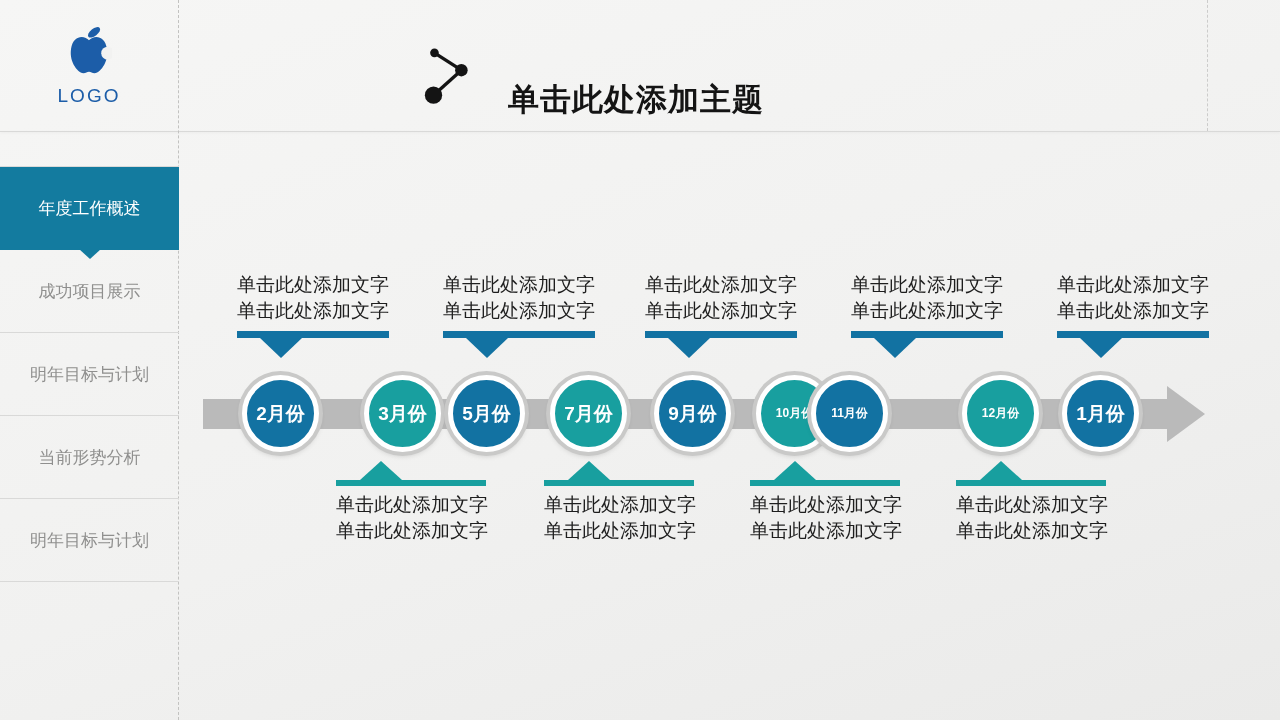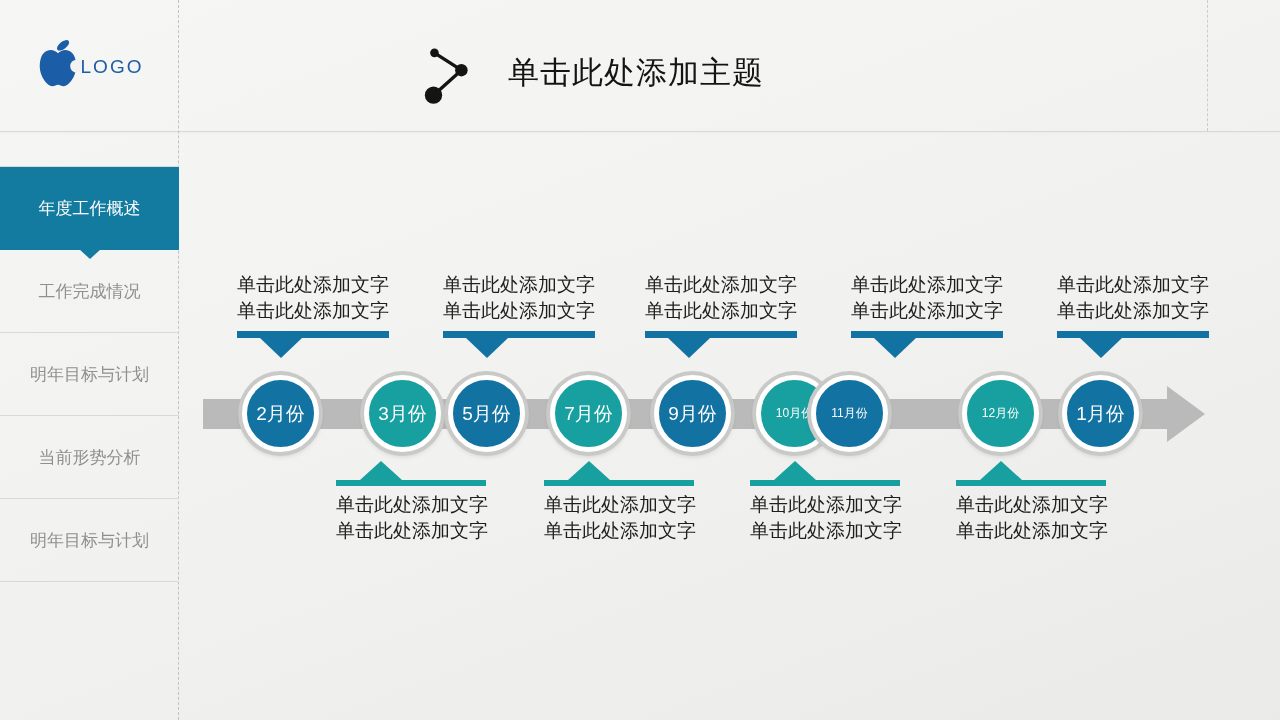--- a/index.html
+++ b/index.html
@@ -6,49 +6,49 @@
   html, body { width: 1280px; height: 720px; }
   body { font-family: "Liberation Sans", sans-serif; background: #e8e8e7; }
 
   .slide { position: relative; width: 1280px; height: 720px; overflow: hidden;
            background: linear-gradient(160deg, #f6f6f5 0%, #f1f1f0 55%, #eaeae9 100%); }
 
   
   .sidebar-rule { position: absolute; top: 0; left: 178px; height: 720px; width: 0;
                   border-left: 1px dashed #c2c2c0; z-index: 1; }
   .logo-area { position: absolute; top: 0; left: 0; width: 178px; height: 131px;
-               display: flex; align-items: center; justify-content: center; }
+               display: flex; flex-direction: column; align-items: center; justify-content: center; }
   .logo-label { color: #1c5da8; font-size: 19px; letter-spacing: 2px; margin-top: 3px; }
   .nav { position: absolute; top: 131px; left: 0; width: 179px; border-top: 1px solid #dadad9; z-index: 2; margin-top: 35px; }
   .nav-item { position: relative; height: 83px; line-height: 83px; text-align: center;
               font-size: 17px; color: #8f8f8e; border-bottom: 1px solid #d9d9d8; cursor: pointer; }
   .nav-item.active { background: #137b9f; color: #ffffff; border-bottom-color: #137b9f; }
   .nav-pointer { position: absolute; left: 50%; bottom: -10px; margin-left: -11px; width: 0; height: 0;
                  border-left: 11px solid transparent; border-right: 11px solid transparent;
                  border-top: 10px solid #137b9f; }
 
   
   .header-rule { position: absolute; top: 131px; left: 0; width: 1280px; height: 1px;
                  background: #d9d9d8; box-shadow: 0 1px 3px rgba(0,0,0,0.07); }
   .header-rule-right { position: absolute; top: 0; left: 1207px; height: 131px; width: 0;
                        border-left: 1px dashed #cccccb; }
   .header-icon { position: absolute; left: 421px; top: 44px; }
-  .page-title { position: absolute; left: 508px; top: 52px; font-size: 31px; font-weight: 400;
+  .page-title { position: absolute; left: 508px; top: 79px; font-size: 31px; font-weight: 700;
                 color: #141414; letter-spacing: 1px; white-space: nowrap; cursor: text; }
 
   
   .arrow-band { position: absolute; left: 203px; top: 399px; width: 966px; height: 30px;
                 background: #bababa; z-index: 0; }
   .arrow-head { position: absolute; left: 1167px; top: 386px; width: 0; height: 0;
                 border-top: 28px solid transparent; border-bottom: 28px solid transparent;
                 border-left: 38px solid #bababa; z-index: 0; }
   .node { position: absolute; top: 375px; width: 77px; height: 77px; border: 5px solid #ffffff;
           border-radius: 50%; box-shadow: 0 0 0 4px #c9c9c8, 0 3px 6px rgba(0,0,0,0.22);
           display: flex; align-items: center; justify-content: center;
-          color: #ffffff; font-weight: 400; font-size: 19px; z-index: 2; white-space: nowrap; }
+          color: #ffffff; font-weight: 700; font-size: 19px; z-index: 2; white-space: nowrap; }
   .node.blue { background: #1272a2; }
   .node.teal { background: #189f9f; }
   .node.sm { font-size: 12px; }
 
   
   .callout { position: absolute; width: 152px; z-index: 1; text-align: right; }
   .callout .txt { font-size: 19px; line-height: 26px; color: #1e1e1e; white-space: nowrap; cursor: text; }
   .callout-top { top: 272px; }
   .callout-top .bar { margin-top: 7px; width: 152px; height: 7px; background: #1272a2; }
   .callout-top .ptr { margin-left: 23px; width: 0; height: 0;
@@ -79,21 +79,21 @@
     </span>
     <div class="logo-label">LOGO</div>
   </div>
 
   <div class="nav">
     <div class="nav-item active">
       <span>年度工作概述</span>
       <div class="nav-pointer"></div>
     </div>
     <div class="nav-item">
-      <span>工作完成情况</span>
+      <span>成功项目展示</span>
     </div>
     <div class="nav-item">
       <span>明年目标与计划</span>
     </div>
     <div class="nav-item">
       <span>当前形势分析</span>
     </div>
     <div class="nav-item">
       <span>明年目标与计划</span>
     </div>

